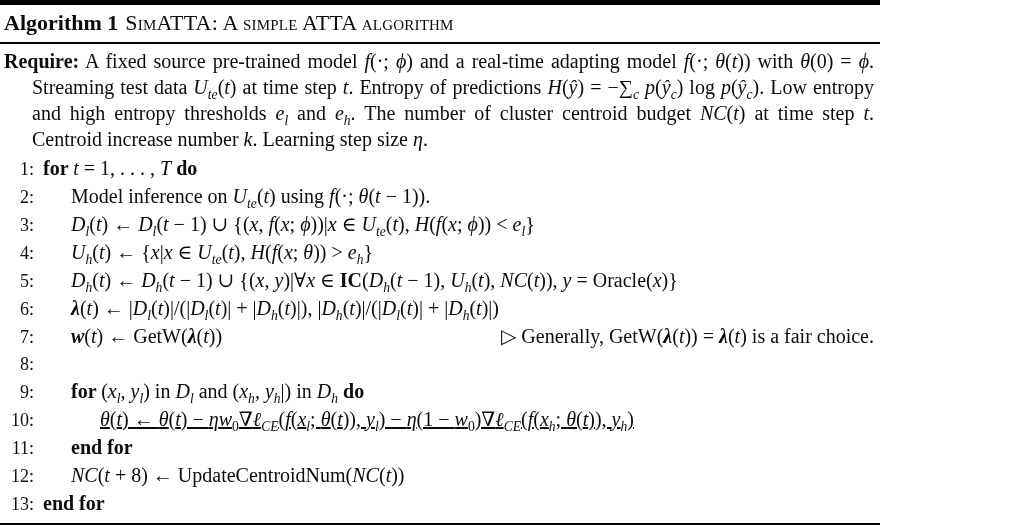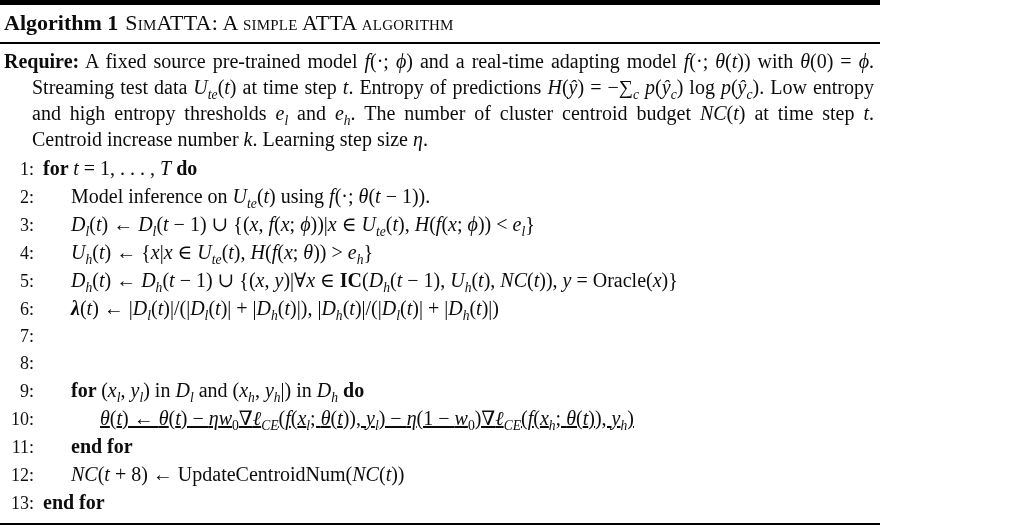--- a/index.html
+++ b/index.html
@@ -74,20 +74,22 @@
       <div class="algo-line">
         <span class="lineno">5:</span>
         <span class="code ind1"><span class="seg-mi">D</span><sub class="seg-mi">h</sub><span class="seg-rm">(</span><span class="seg-mi">t</span><span class="seg-rm">) ← </span><span class="seg-mi">D</span><sub class="seg-mi">h</sub><span class="seg-rm">(</span><span class="seg-mi">t</span><span class="seg-rm"> − 1) ∪ {(</span><span class="seg-mi">x</span><span class="seg-rm">, </span><span class="seg-mi">y</span><span class="seg-rm">)|∀</span><span class="seg-mi">x</span><span class="seg-rm"> ∈ </span><span class="seg-bf">IC</span><span class="seg-rm">(</span><span class="seg-mi">D</span><sub class="seg-mi">h</sub><span class="seg-rm">(</span><span class="seg-mi">t</span><span class="seg-rm"> − 1), </span><span class="seg-mi">U</span><sub class="seg-mi">h</sub><span class="seg-rm">(</span><span class="seg-mi">t</span><span class="seg-rm">), </span><span class="seg-mi">NC</span><span class="seg-rm">(</span><span class="seg-mi">t</span><span class="seg-rm">)), </span><span class="seg-mi">y</span><span class="seg-rm"> = Oracle(</span><span class="seg-mi">x</span><span class="seg-rm">)}</span></span>
       </div>
       <div class="algo-line">
         <span class="lineno">6:</span>
         <span class="code ind1"><span class="seg-mb">λ</span><span class="seg-rm">(</span><span class="seg-mi">t</span><span class="seg-rm">) ← |</span><span class="seg-mi">D</span><sub class="seg-mi">l</sub><span class="seg-rm">(</span><span class="seg-mi">t</span><span class="seg-rm">)|/(|</span><span class="seg-mi">D</span><sub class="seg-mi">l</sub><span class="seg-rm">(</span><span class="seg-mi">t</span><span class="seg-rm">)| + |</span><span class="seg-mi">D</span><sub class="seg-mi">h</sub><span class="seg-rm">(</span><span class="seg-mi">t</span><span class="seg-rm">)|), |</span><span class="seg-mi">D</span><sub class="seg-mi">h</sub><span class="seg-rm">(</span><span class="seg-mi">t</span><span class="seg-rm">)|/(|</span><span class="seg-mi">D</span><sub class="seg-mi">l</sub><span class="seg-rm">(</span><span class="seg-mi">t</span><span class="seg-rm">)| + |</span><span class="seg-mi">D</span><sub class="seg-mi">h</sub><span class="seg-rm">(</span><span class="seg-mi">t</span><span class="seg-rm">)|)</span></span>
       </div>
       <div class="algo-line">
         <span class="lineno">7:</span>
+        <span class="code ind1"><span class="seg-mb">w</span><span class="seg-rm">(</span><span class="seg-mi">t</span><span class="seg-rm">) ← GetW(</span><span class="seg-mb">λ</span><span class="seg-rm">(</span><span class="seg-mi">t</span><span class="seg-rm">))</span></span>
+        <span class="comment"><span class="seg-rm">▷ Generally, GetW(</span><span class="seg-mb">λ</span><span class="seg-rm">(</span><span class="seg-mi">t</span><span class="seg-rm">)) = </span><span class="seg-mb">λ</span><span class="seg-rm">(</span><span class="seg-mi">t</span><span class="seg-rm">) is a fair choice.</span></span>
       </div>
       <div class="algo-line">
         <span class="lineno">8:</span>
       </div>
       <div class="algo-line">
         <span class="lineno">9:</span>
         <span class="code ind1"><span class="seg-kw">for </span><span class="seg-rm">(</span><span class="seg-mi">x</span><sub class="seg-mi">l</sub><span class="seg-rm">, </span><span class="seg-mi">y</span><sub class="seg-mi">l</sub><span class="seg-rm">) in </span><span class="seg-mi">D</span><sub class="seg-mi">l</sub><span class="seg-rm"> and (</span><span class="seg-mi">x</span><sub class="seg-mi">h</sub><span class="seg-rm">, </span><span class="seg-mi">y</span><sub class="seg-mi">h</sub><span class="seg-rm">|) in </span><span class="seg-mi">D</span><sub class="seg-mi">h</sub><span class="seg-rm"> </span><span class="seg-kw">do</span></span>
       </div>
       <div class="algo-line">
         <span class="lineno">10:</span>

